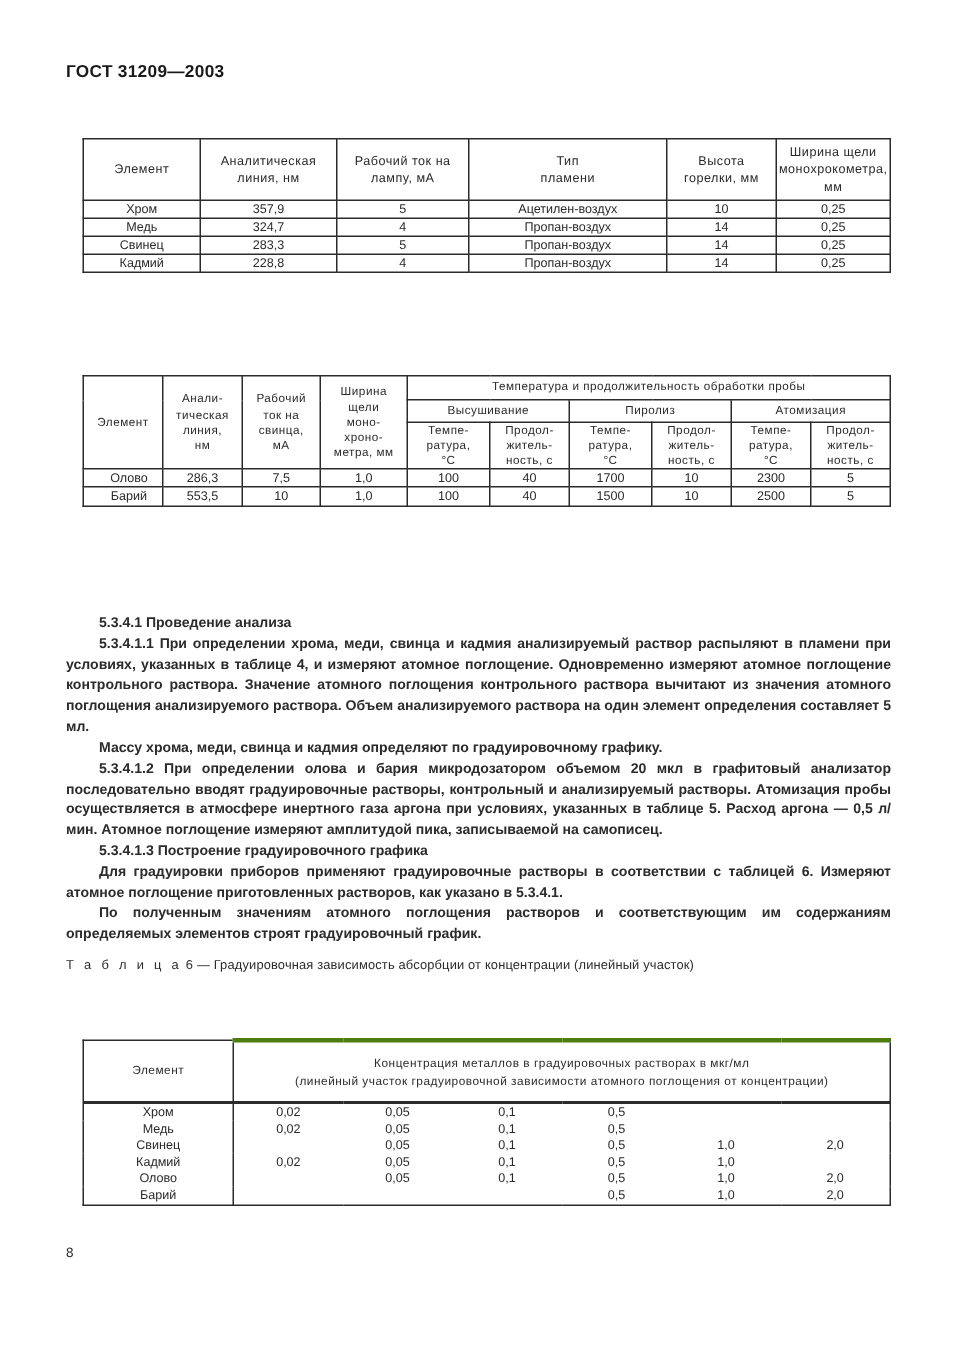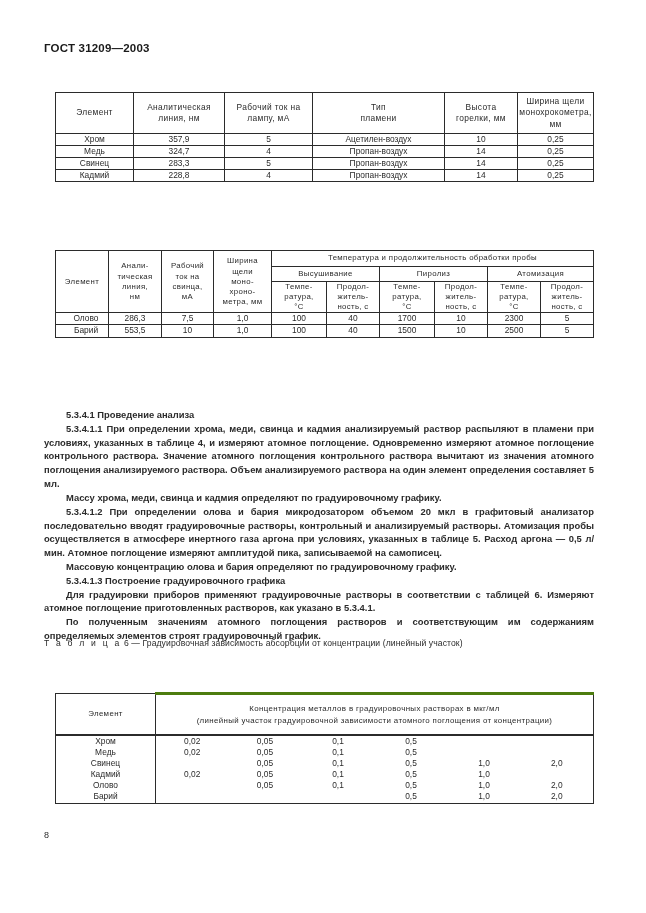--- a/index.html
+++ b/index.html
@@ -298,21 +298,20 @@
         <td class="row-cell" style="border-top:none">5</td>
       </tr>
     </tbody>
   </table>
 
   <div class="body-text">
     <p>5.3.4.1 Проведение анализа</p>
     <p>5.3.4.1.1 При определении хрома, меди, свинца и кадмия анализируемый раствор распыляют в пламени при условиях, указанных в таблице 4, и измеряют атомное поглощение. Одновременно измеряют атомное поглощение контрольного раствора. Значение атомного поглощения контрольного раствора вычитают из значения атомного поглощения анализируемого раствора. Объем анализируемого раствора на один элемент определения составляет 5 мл.</p>
     <p>Массу хрома, меди, свинца и кадмия определяют по градуировочному графику.</p>
     <p>5.3.4.1.2 При определении олова и бария микродозатором объемом 20 мкл в графитовый анализатор последовательно вводят градуировочные растворы, контрольный и анализируемый растворы. Атомизация пробы осуществляется в атмосфере инертного газа аргона при условиях, указанных в таблице 5. Расход аргона — 0,5 л/мин. Атомное поглощение измеряют амплитудой пика, записываемой на самописец.</p>
-    <p>Массовую концентрацию олова и бария определяют по градуировочному графику.</p>
     <p>5.3.4.1.3 Построение градуировочного графика</p>
     <p>Для градуировки приборов применяют градуировочные растворы в соответствии с таблицей 6. Измеряют атомное поглощение приготовленных растворов, как указано в 5.3.4.1.</p>
     <p>По полученным значениям атомного поглощения растворов и соответствующим им содержаниям определяемых элементов строят градуировочный график.</p>
   </div>
 
   <div class="tbl-caption" style="left:44px; top:638px;">
     <span class="spaced">Т а б л и ц а</span>
     <span>6</span>
     <span>— Градуировочная зависимость абсорбции от концентрации (линейный участок)</span>
   </div>

